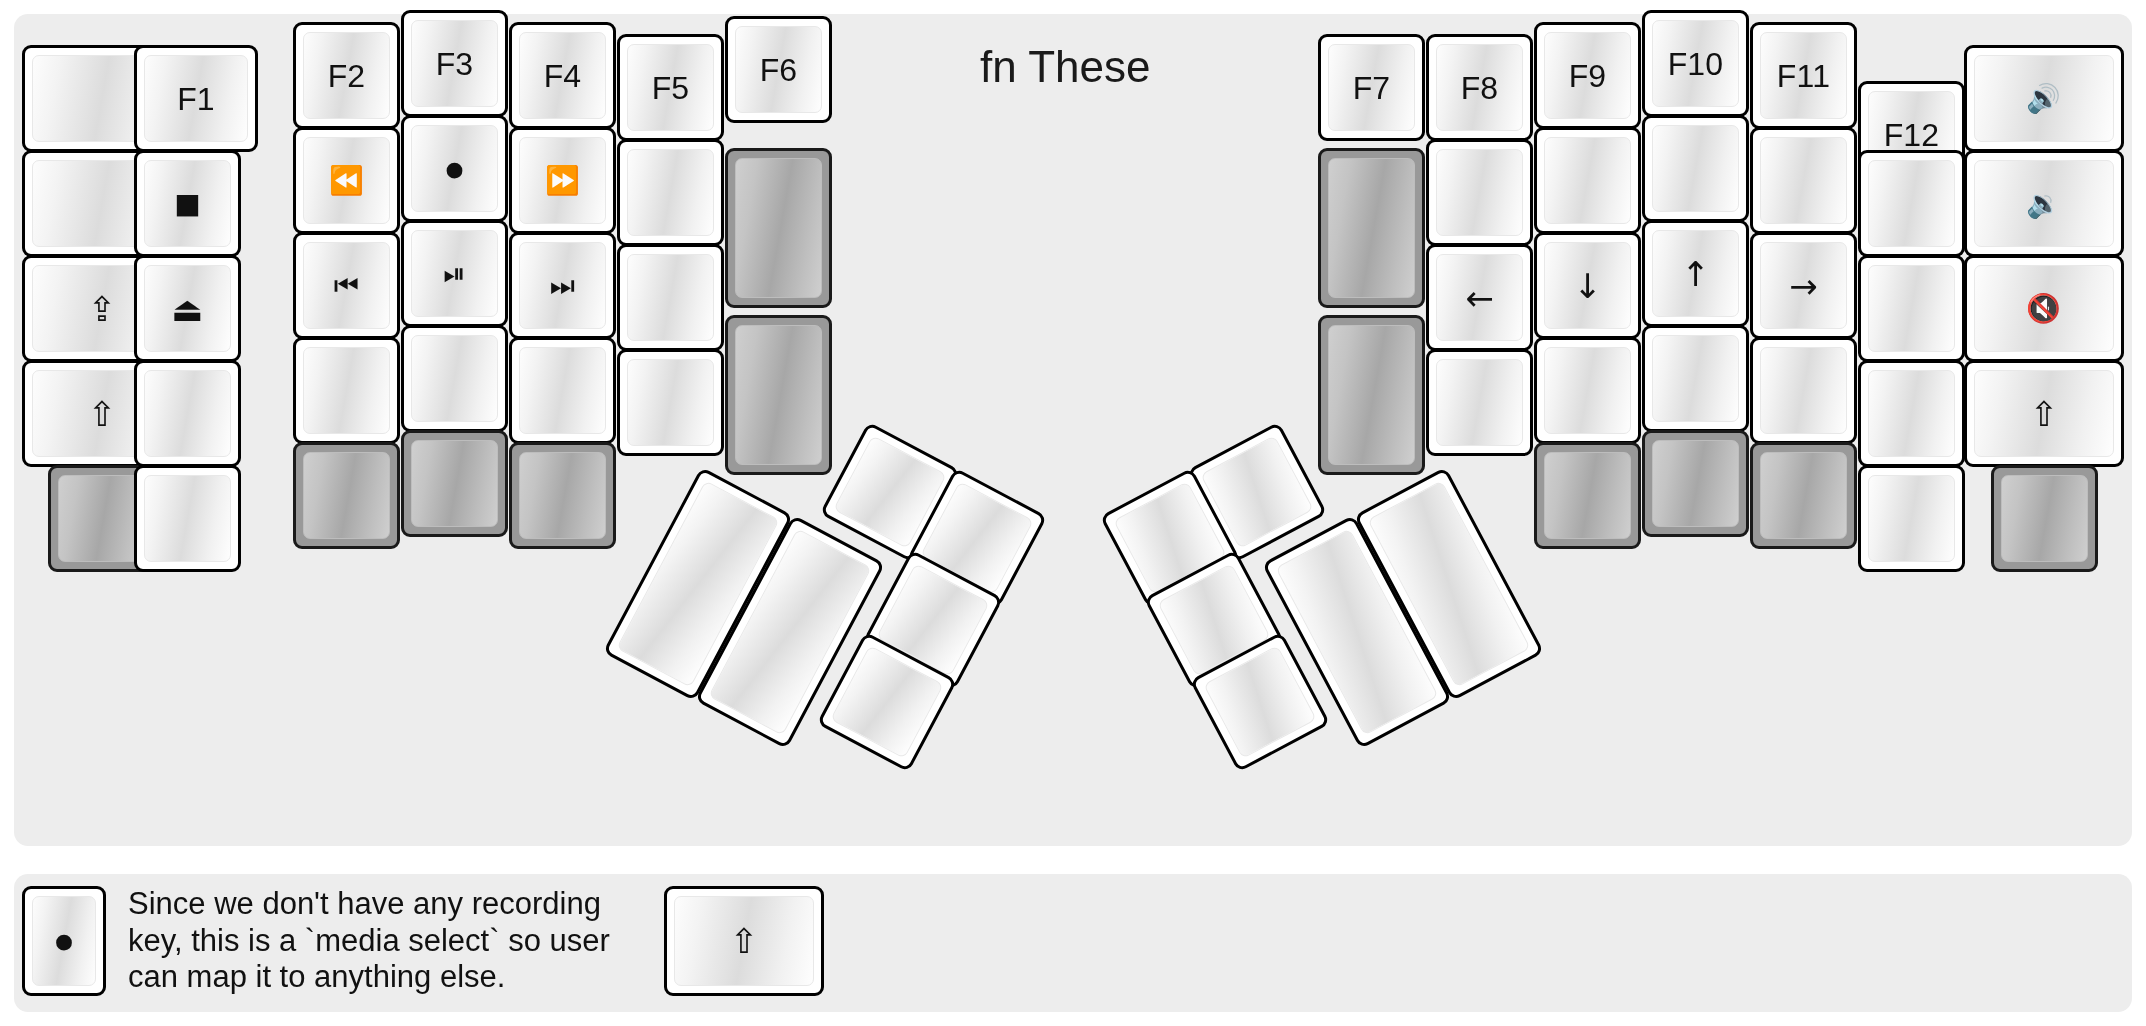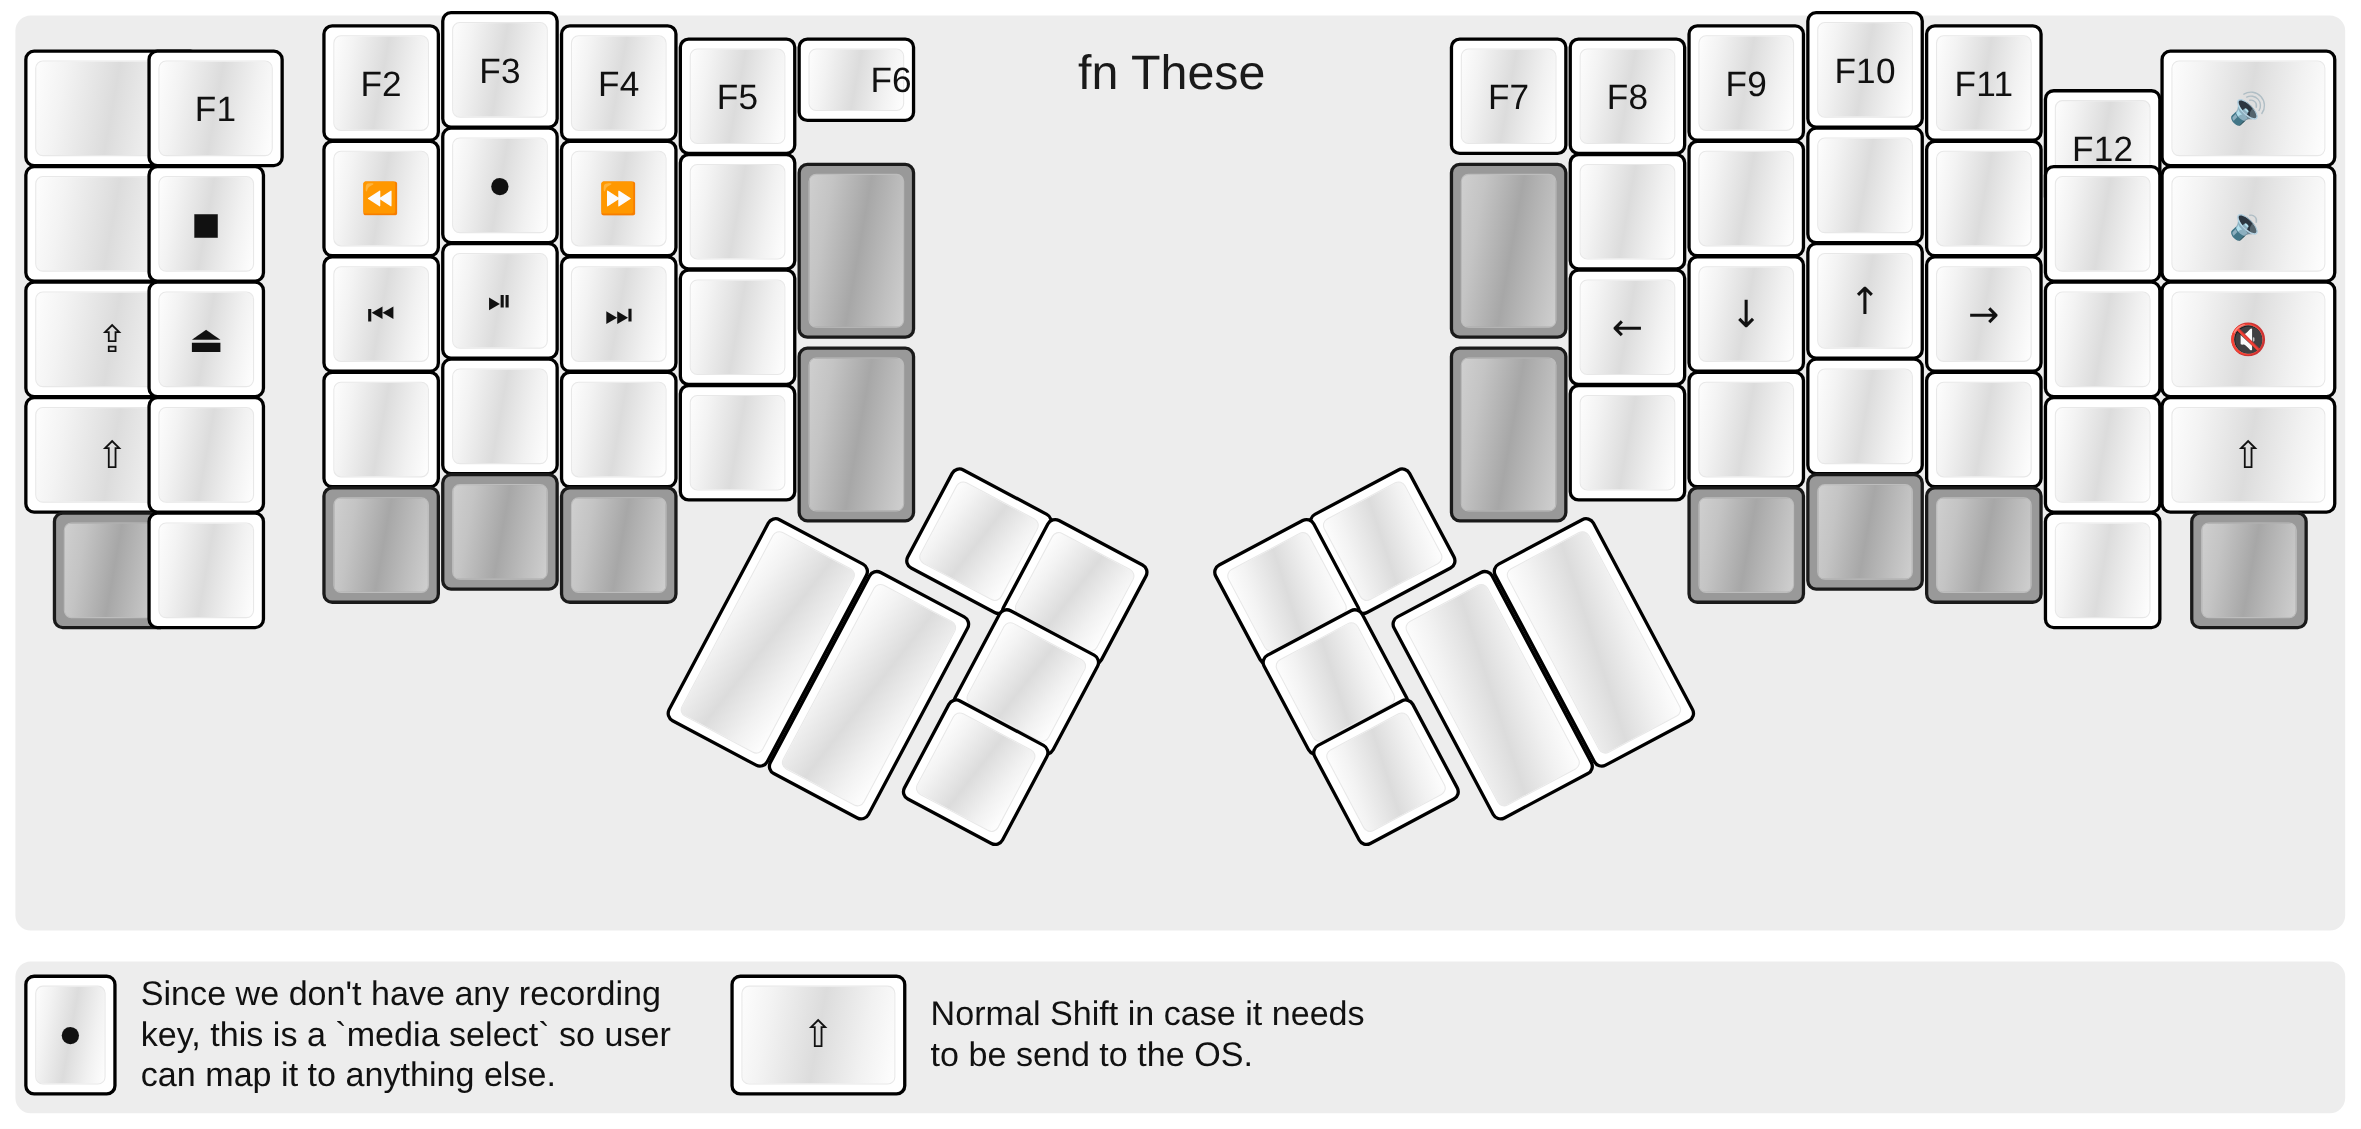--- a/index.html
+++ b/index.html
@@ -245,21 +245,21 @@
     <div class="key" style="left:617px;top:139px;width:107px;height:107px;">
         <span class="cap"></span>
       </div>
     <div class="key" style="left:617px;top:244px;width:107px;height:107px;">
         <span class="cap"></span>
       </div>
     <div class="key" style="left:617px;top:349px;width:107px;height:107px;">
         <span class="cap"></span>
       </div>
 
-    <div class="key" style="left:725px;top:34px;width:107px;height:77px;justify-content:flex-end;">
+    <div class="key" style="left:725px;top:16px;width:107px;height:107px;">
         <span class="cap"></span>
         <span class="legendtext fkey">F6</span>
       </div>
     <div class="key gray" style="left:725px;top:148px;width:107px;height:160px;">
         <span class="cap"></span>
       </div>
     <div class="key gray" style="left:725px;top:315px;width:107px;height:160px;">
         <span class="cap"></span>
       </div>
   </div>
@@ -436,18 +436,16 @@
     <div class="legend-desc">Since we don't have any recording
 key, this is a `media select` so user
 can map it to anything else.</div>
   </div>
 
   <div class="legend-item" style="left:664px;top:886px;">
     <div class="legend-key" style="width:160px;height:110px;">
       <span class="cap"></span>
       <span class="legendtext glyph g">⇧</span>
     </div>
-    <div class="legend-desc">Normal Shift in case it needs
-to be send to the OS.</div>
   </div>
 
 
 </div>
 
 </body></html>

